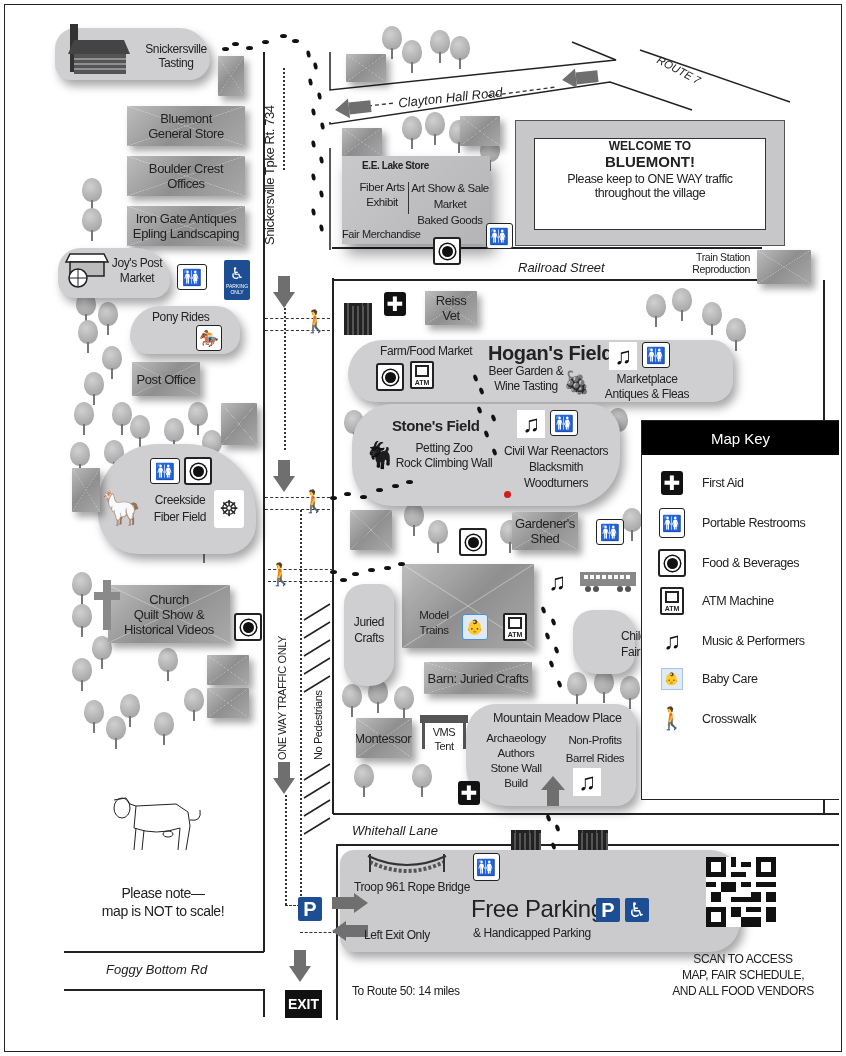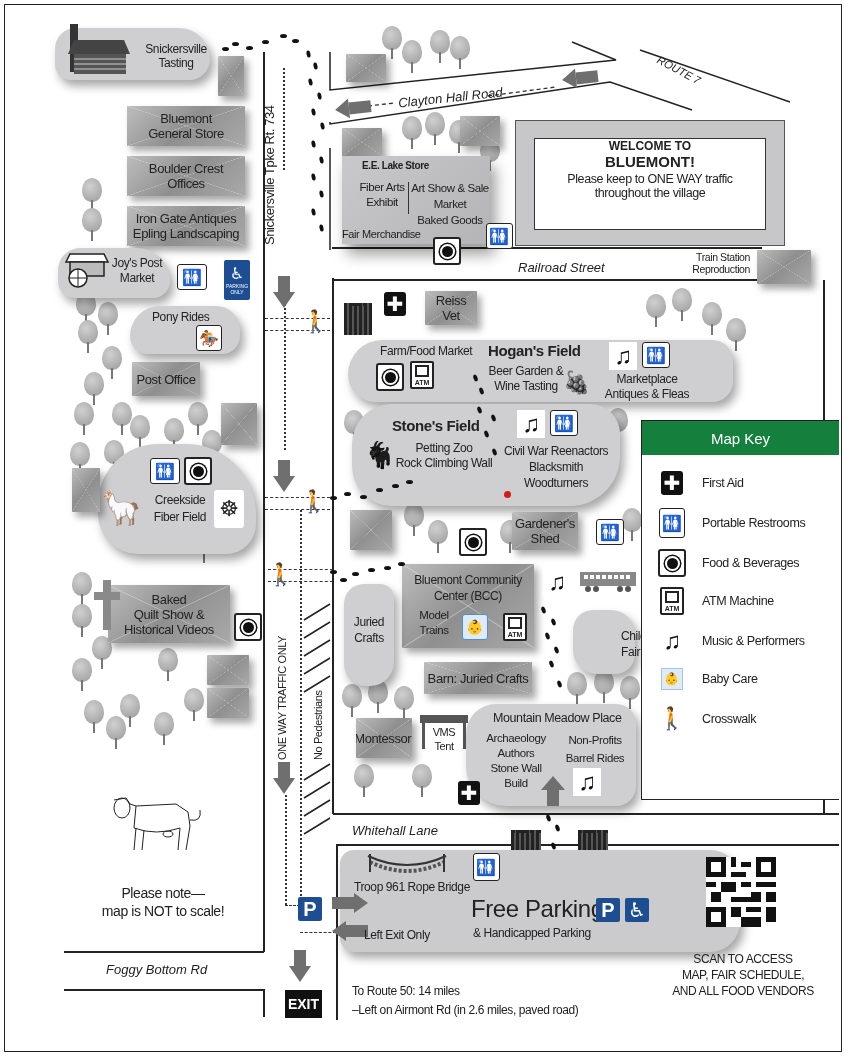--- a/index.html
+++ b/index.html
@@ -42,21 +42,21 @@
   .arrow-right::after { content: ""; position: absolute; left: 22px; top: 0; border-top: 10px solid transparent; border-bottom: 10px solid transparent; border-left: 14px solid #6f6f6f; }
   .arrow-up { position: absolute; width: 24px; height: 30px; }
   .arrow-up::before { content: ""; position: absolute; left: 6px; top: 14px; width: 12px; height: 16px; background: #6f6f6f; }
   .arrow-up::after { content: ""; position: absolute; left: 0; top: 0; border-left: 12px solid transparent; border-right: 12px solid transparent; border-bottom: 14px solid #6f6f6f; }
   .line { position: absolute; background: #222; }
   .dash-h { position: absolute; height: 0; border-top: 1.5px dashed #333; }
   .dot-v { position: absolute; width: 0; border-left: 2px dotted #333; }
   .fp { position: absolute; width: 7px; height: 4px; background: #111; border-radius: 50%; }
   .road { position: absolute; font-style: italic; font-size: 13px; color: #222; white-space: nowrap; }
   .key { position: absolute; left: 641px; top: 420px; width: 198px; height: 380px; background: #fff; border: 1.5px solid #222; border-right: none; }
-  .key-head { height: 34px; background: #15803d; color: #fff; font-size: 15px; display: flex; align-items: center; justify-content: center; }
+  .key-head { height: 34px; background: #000000; color: #fff; font-size: 15px; display: flex; align-items: center; justify-content: center; }
   .key-row { position: absolute; left: 0; width: 198px; height: 36px; display: flex; align-items: center; }
   .key-row .kicon { width: 60px; display: flex; justify-content: center; }
   .key-row .ktxt { font-size: 12.5px; line-height: 16px; color: #222; }
   .welcome-outer { position: absolute; left: 515px; top: 120px; width: 270px; height: 126px; background: #c7c7c9; border: 1.5px solid #555; }
   .welcome-inner { position: absolute; left: 18px; top: 17px; width: 232px; height: 92px; background: #fff; border: 1.5px solid #333; text-align: center; }
 </style>
 </head>
 <body>
 
 <div class="frame"></div>
@@ -262,21 +262,21 @@
   </div>
 <div class="abs" style="left:100px;top:487px;font-size:34px;">🦙</div>
 <div class="abs cond c" style="left:146px;top:492px;width:68px;font-size:12px;line-height:17px;">
   <div>Creekside</div>
   <div>Fiber Field</div>
 </div>
 <div class="icon ic-box" style="left:214px;top:490px;width:30px;height:38px;border:none;font-size:22px;">☸</div>
 
 <div class="bld" style="left:108px;top:585px;width:122px;height:58px;">
   <div class="lbl cond">
-      <span>Baked</span>
+      <span>Church</span>
       <span>Quilt Show &amp;</span>
       <span>Historical Videos</span>
     </div>
 </div>
 <div class="abs" style="left:94px;top:580px;width:26px;height:50px;">
   <div style="position:absolute;left:9px;top:0;width:8px;height:50px;background:#8a8a8a;"></div>
   <div style="position:absolute;left:0;top:12px;width:26px;height:8px;background:#8a8a8a;"></div>
 </div>
 <div class="icon food" style="left:234px;top:613px;">
     <div class="plate"></div>
@@ -338,21 +338,21 @@
 <div class="icon firstaid" style="left:384px;top:292px;">✚</div>
 <div class="bld" style="left:425px;top:291px;width:52px;height:34px;">
   <div class="lbl cond">
       <span>Reiss</span>
       <span>Vet</span>
     </div>
 </div>
 
 <div class="blob" style="left:348px;top:340px;width:385px;height:62px;border-radius:50px 30px 30px 40px;"></div>
 <div class="abs cond" style="left:380px;top:344px;font-size:12px;">Farm/Food Market</div>
-<div class="abs cond" style="left:488px;top:342px;font-size:15px;font-weight:bold;">Hogan's Field</div>
+<div class="abs cond" style="left:488px;top:342px;font-size:20px;font-weight:bold;">Hogan's Field</div>
 <div class="icon food" style="left:376px;top:363px;">
     <div class="plate"></div>
   </div>
 <div class="icon atm" style="left:410px;top:361px;">
     <div class="scr"></div>
     <span>ATM</span>
   </div>
 <div class="abs cond c" style="left:486px;top:364px;width:80px;font-size:12px;line-height:15px;">
   <div>Beer Garden &amp;</div>
   <div>Wine Tasting</div>
@@ -387,24 +387,20 @@
   </div>
 <div class="bld" style="left:512px;top:512px;width:66px;height:38px;">
   <div class="lbl cond">
       <span>Gardener's</span>
       <span>Shed</span>
     </div>
 </div>
 <div class="icon ic-box restroom" style="left:596px;top:519px;width:28px;">🚻</div>
 
 <div class="bld" style="left:402px;top:564px;width:132px;height:84px;">
-  <div class="abs cond c" style="left:0;top:8px;width:132px;font-size:12px;line-height:16px;z-index:1;">
-    <div>Bluemont Community</div>
-    <div>Center (BCC)</div>
-  </div>
   <div class="abs cond c" style="left:10px;top:44px;width:44px;font-size:11.5px;line-height:15px;z-index:1;">
     <div>Model</div>
     <div>Trains</div>
   </div>
 </div>
 <div class="icon" style="left:462px;top:614px;width:26px;height:26px;background:#dfeaf7;border:1.5px solid #4a90d9;border-radius:3px;color:#4a90d9;font-size:14px;">👶</div>
 <div class="icon atm" style="left:503px;top:613px;">
     <div class="scr"></div>
     <span>ATM</span>
   </div>
@@ -591,21 +587,20 @@
 <div class="icon pblue" style="left:596px;top:898px;">P</div>
 <div class="icon pblue" style="left:625px;top:898px;">♿</div>
 <div class="icon pblue" style="left:298px;top:897px;">P</div>
 <div class="arrow-right" style="left:332px;top:893px;"></div>
 <div class="arrow-left" style="left:332px;top:921px;"></div>
 <div class="abs cond" style="left:364px;top:928px;font-size:12px;">Left Exit Only</div>
 <div class="icon" style="left:285px;top:990px;width:37px;height:28px;background:#111;color:#fff;font-weight:bold;font-size:14px;">EXIT</div>
 
 <div class="abs cond" style="left:352px;top:982px;font-size:12px;line-height:18.5px;white-space:nowrap;">
   <div>To Route 50: 14 miles</div>
-  <div>–Left on Airmont Rd (in 2.6 miles, paved road)</div>
 </div>
 
 <svg class="abs" style="left:706px;top:857px;" width="70" height="70" viewBox="0 0 14 14">
   <rect width="14" height="14" fill="#fff"></rect>
   <g fill="#111">
     <rect x="0" y="0" width="4" height="4"></rect>
       <rect x="10" y="0" width="4" height="4"></rect>
       <rect x="0" y="10" width="4" height="4"></rect>
     <rect x="5" y="0" width="1" height="2"></rect>
       <rect x="7" y="1" width="2" height="1"></rect>

